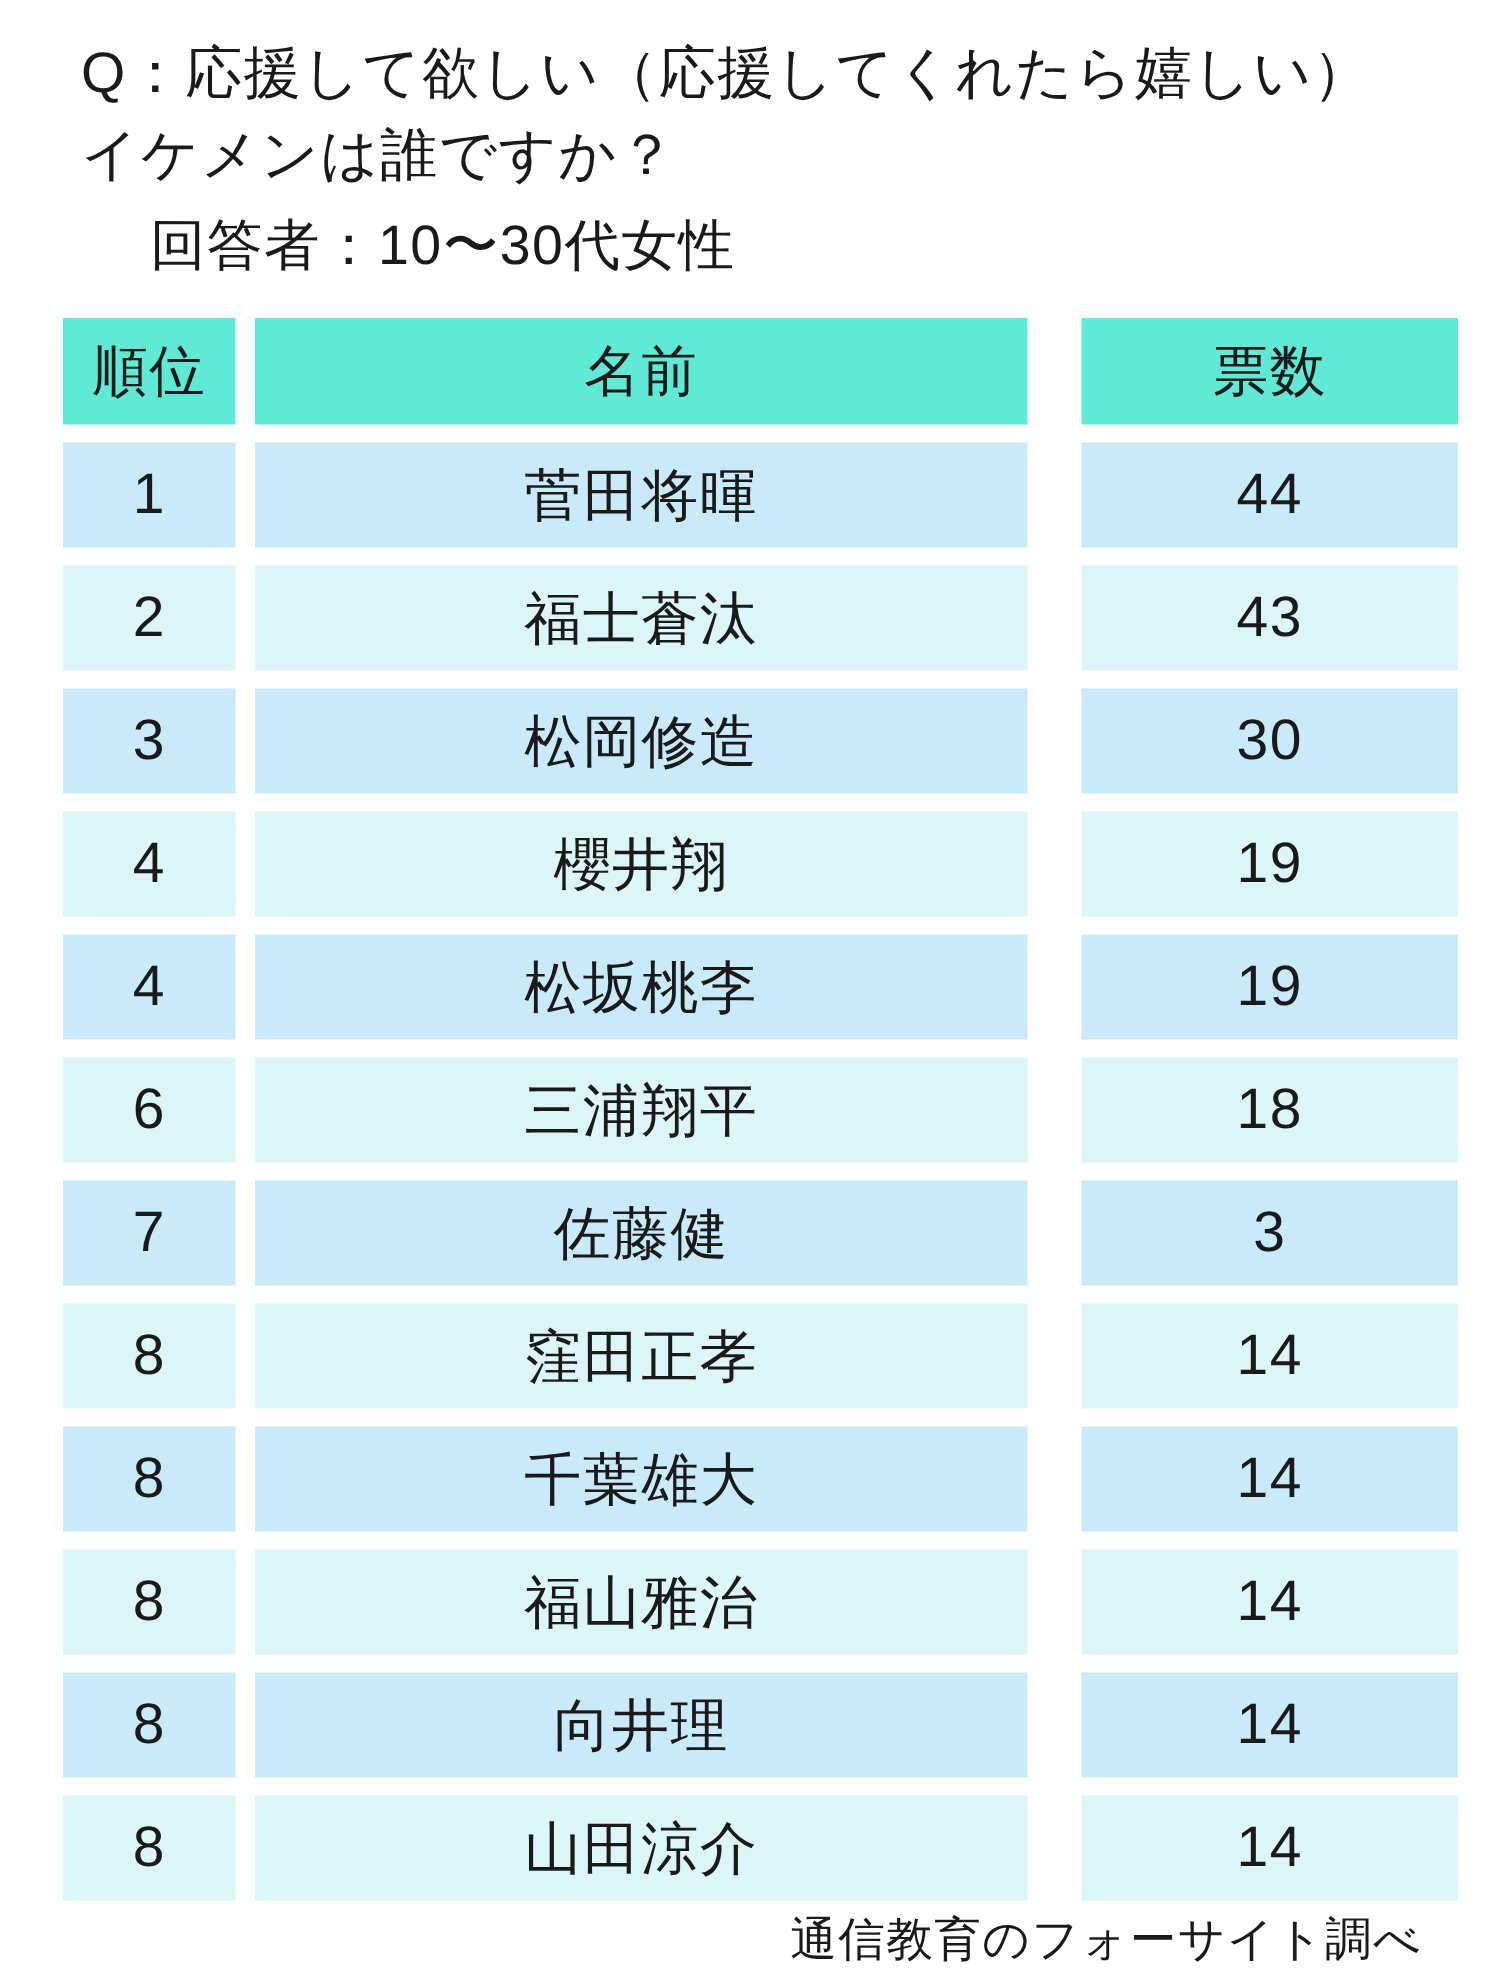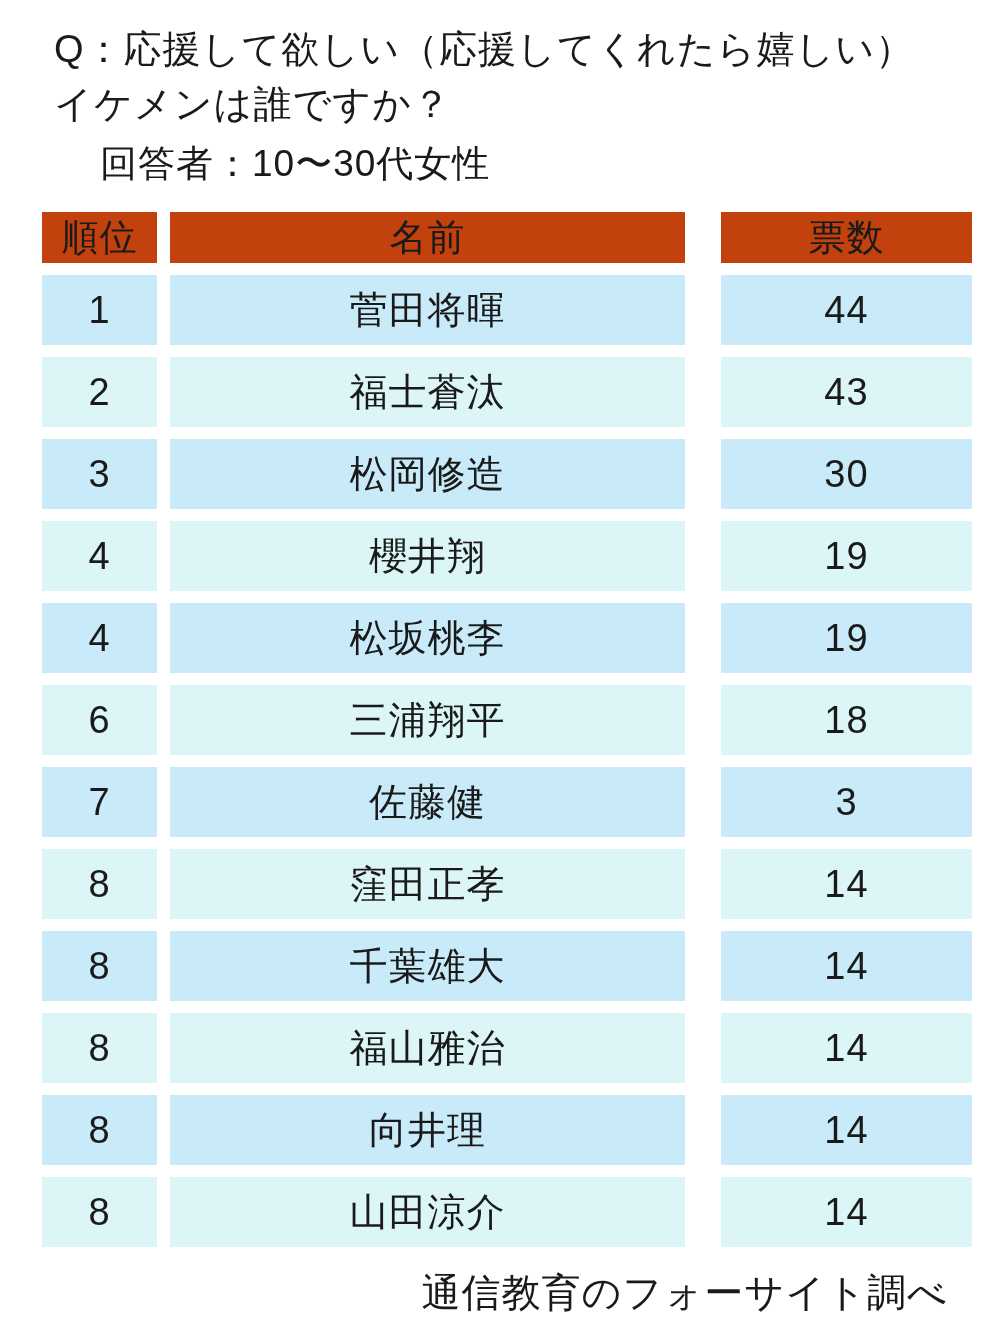--- a/index.html
+++ b/index.html
@@ -54,32 +54,32 @@
     align-items: center;
     justify-content: center;
     font-size: 38px;
     font-weight: 400;
     letter-spacing: 1px;
   }
   .cell.rank  { width: 115px; }
   .cell.name  { width: 515px; }
   .cell.votes { width: 251px; margin-left: 23px; }
   .row.head .cell {
-    height: 51px;
-    background: #c2410c;
+    height: 71px;
+    background: #5eead4;
     font-size: 37px;
   }
   .row.body .cell { height: 70px; }
   .row.body.odd  .cell { background: #c9eaf8; }
   .row.body.even .cell { background: #dcf5f7; }
   .source {
     position: absolute;
     top: 1271px;
     right: 52px;
-    font-size: 39px;
+    font-size: 31px;
     line-height: 44px;
     font-weight: 400;
     letter-spacing: 1px;
     white-space: nowrap;
     text-align: center;
   }
 </style>
 </head>
 <body>
 

